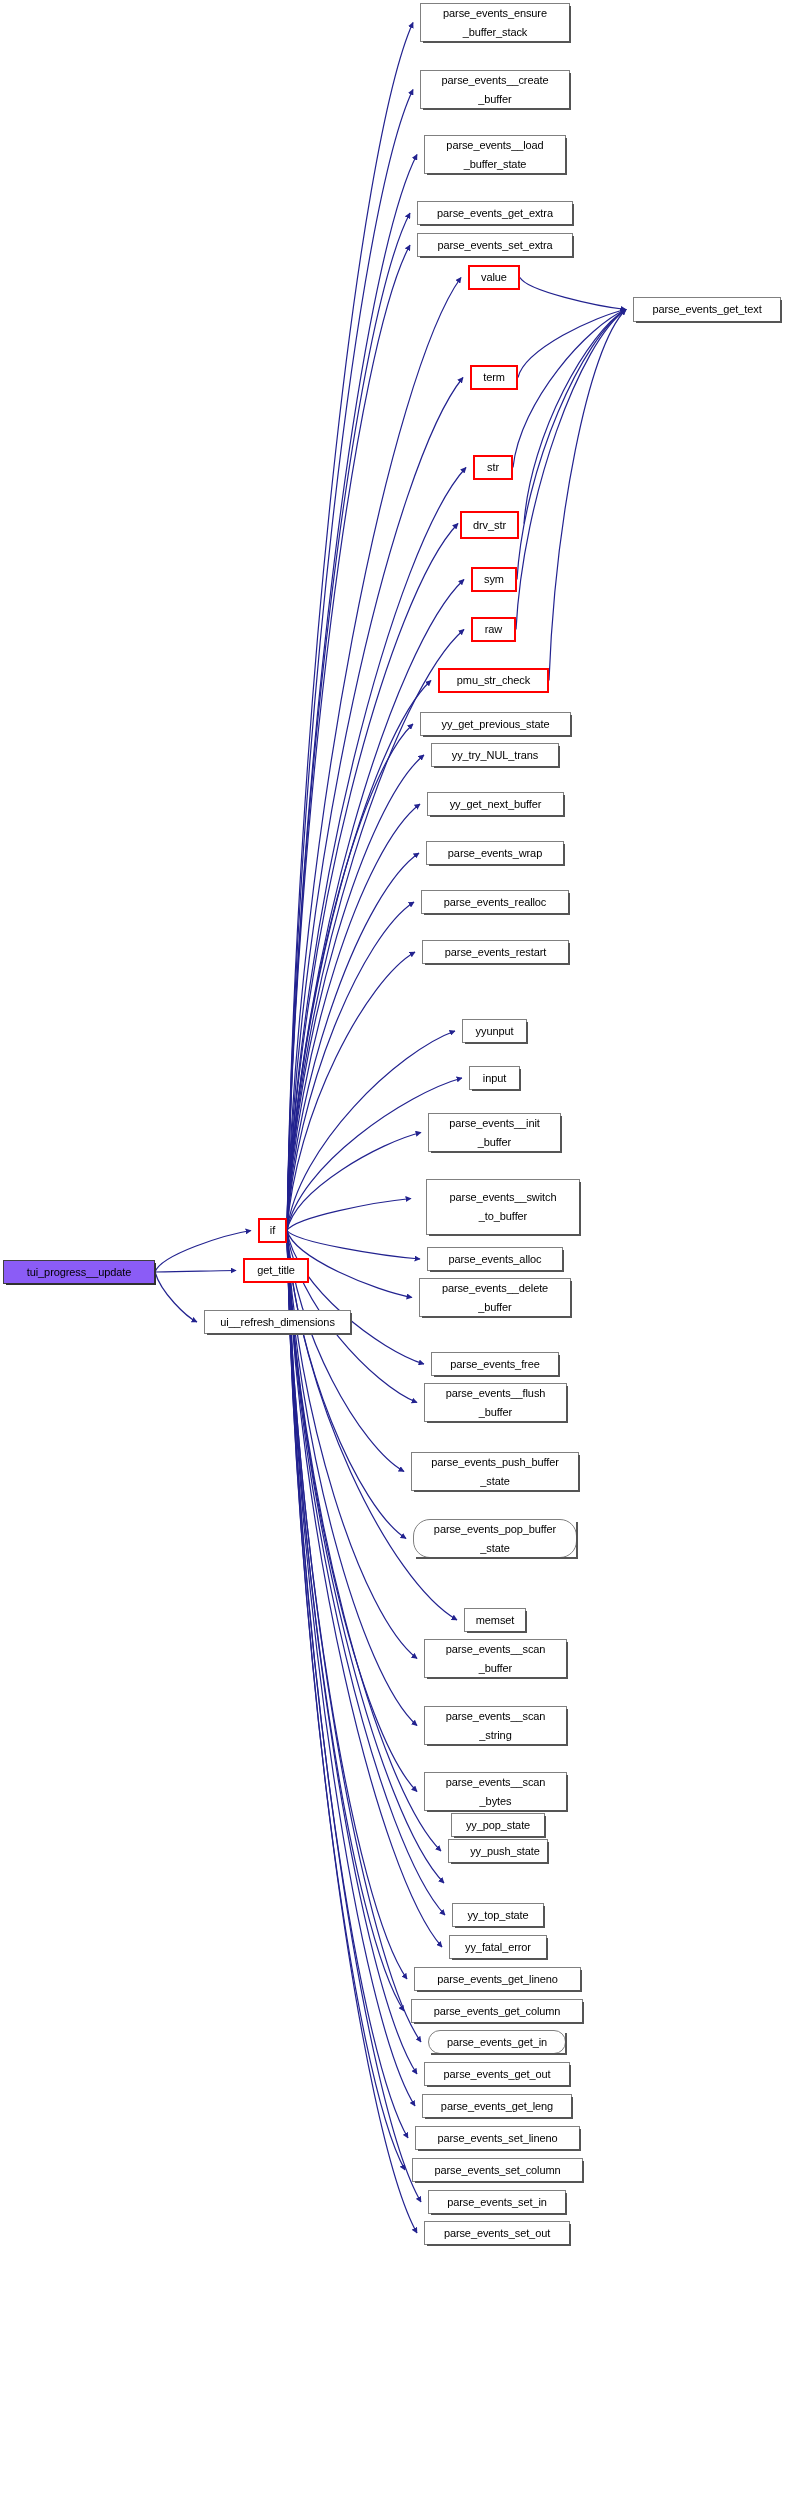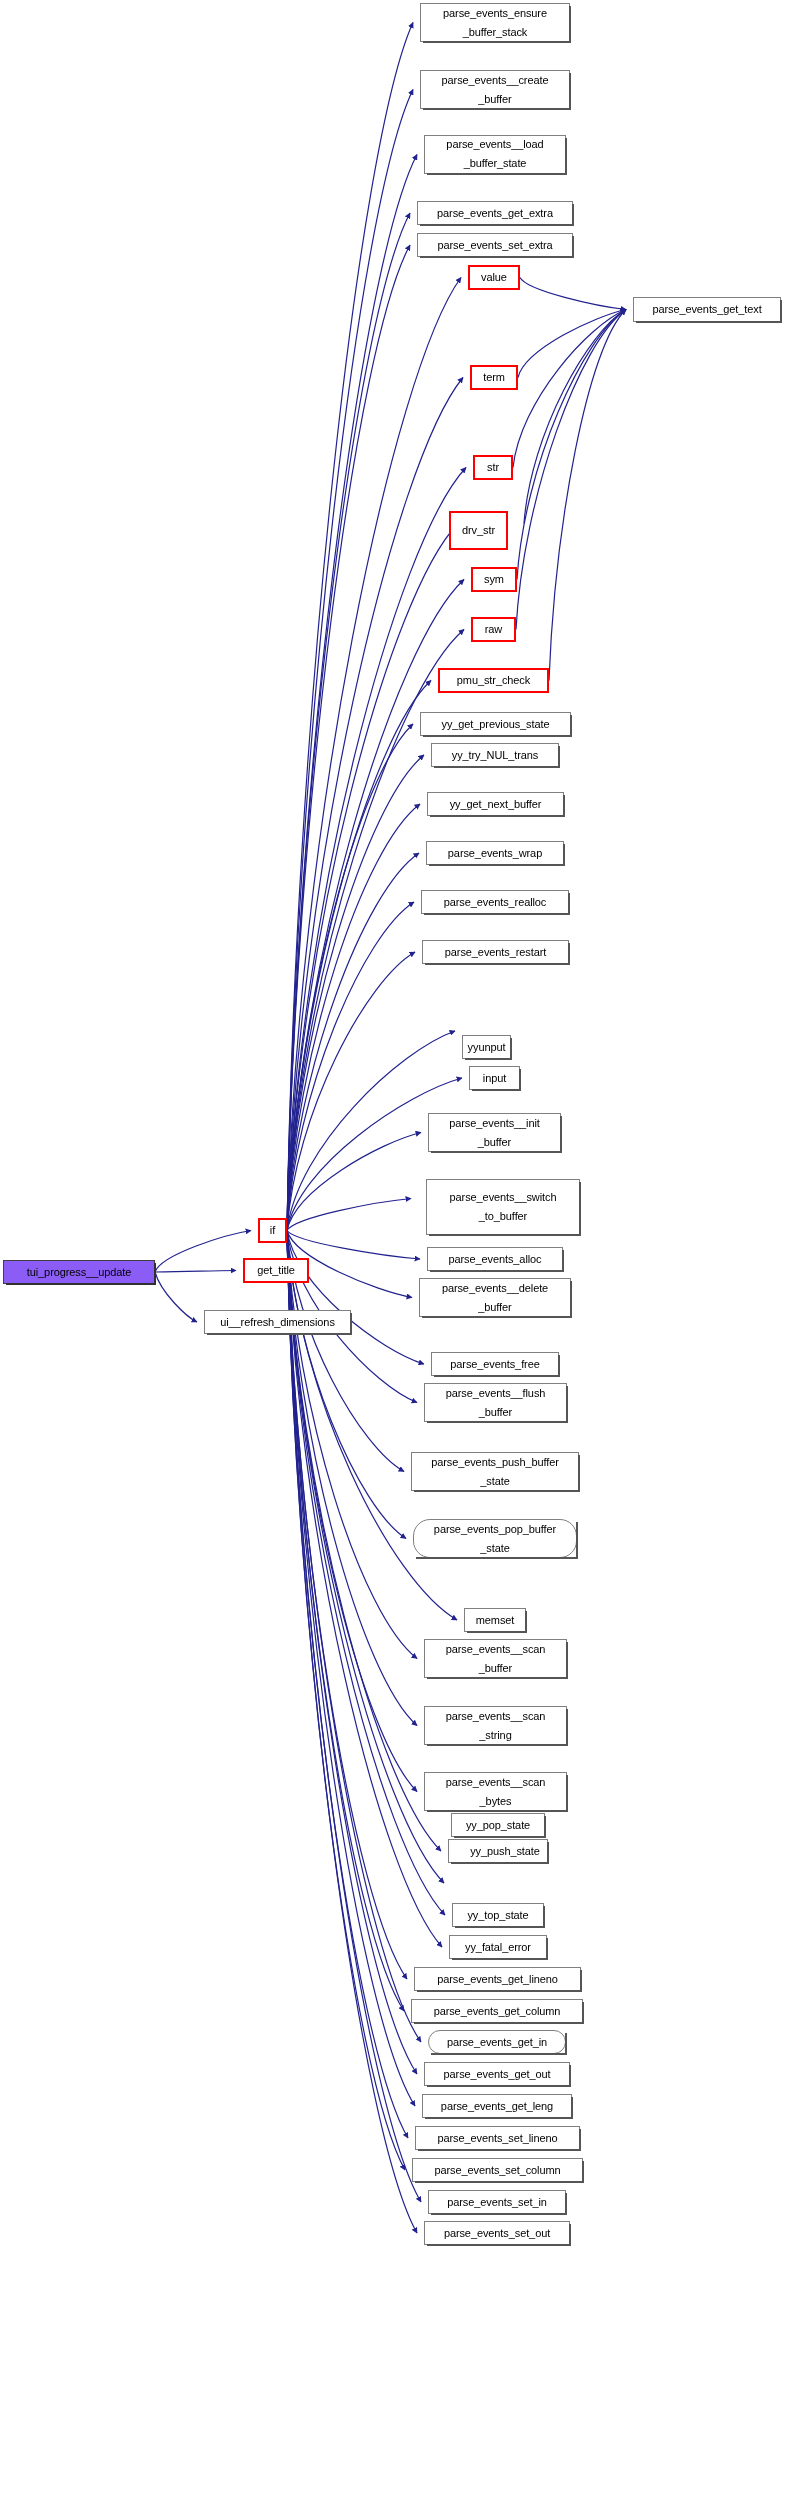--- a/index.html
+++ b/index.html
@@ -124,38 +124,38 @@
   </svg>
   <div id="node-layer">
       <div class="node root" style="left: 3px; top: 1260px; width: 152px; height: 24px;"><span>tui_progress__update</span></div>
       <div class="node red" style="left: 258px; top: 1218px; width: 29px; height: 25px;"><span>if</span></div>
       <div class="node red" style="left: 243px; top: 1258px; width: 66px; height: 25px;"><span>get_title</span></div>
       <div class="node plain" style="left: 204px; top: 1310px; width: 147px; height: 24px;"><span>ui__refresh_dimensions</span></div>
       <div class="node plain" style="left: 420px; top: 3px; width: 150px; height: 39px;"><span>parse_events_ensure
 _buffer_stack</span></div>
       <div class="node plain" style="left: 420px; top: 70px; width: 150px; height: 39px;"><span>parse_events__create
 _buffer</span></div>
-      <div class="node plain" style="left: 424px; top: 135px; width: 142px; height: 39px; align-items: flex-end;"><span>parse_events__load
+      <div class="node plain" style="left: 424px; top: 135px; width: 142px; height: 39px;"><span>parse_events__load
 _buffer_state</span></div>
       <div class="node plain" style="left: 417px; top: 201px; width: 156px; height: 24px;"><span>parse_events_get_extra</span></div>
       <div class="node plain" style="left: 417px; top: 233px; width: 156px; height: 24px;"><span>parse_events_set_extra</span></div>
       <div class="node red" style="left: 468px; top: 265px; width: 52px; height: 25px;"><span>value</span></div>
       <div class="node red" style="left: 470px; top: 365px; width: 48px; height: 25px;"><span>term</span></div>
       <div class="node red" style="left: 473px; top: 455px; width: 40px; height: 25px;"><span>str</span></div>
-      <div class="node red" style="left: 449px; top: 511px; width: 59px; height: 39px;"><span>drv_str</span></div>
+      <div class="node red" style="left: 460px; top: 511px; width: 59px; height: 28px;"><span>drv_str</span></div>
       <div class="node red" style="left: 471px; top: 567px; width: 46px; height: 25px;"><span>sym</span></div>
       <div class="node red" style="left: 471px; top: 617px; width: 45px; height: 25px;"><span>raw</span></div>
       <div class="node red" style="left: 438px; top: 668px; width: 111px; height: 25px;"><span>pmu_str_check</span></div>
       <div class="node plain" style="left: 420px; top: 712px; width: 151px; height: 24px;"><span>yy_get_previous_state</span></div>
       <div class="node plain" style="left: 431px; top: 743px; width: 128px; height: 24px;"><span>yy_try_NUL_trans</span></div>
       <div class="node plain" style="left: 427px; top: 792px; width: 137px; height: 24px;"><span>yy_get_next_buffer</span></div>
       <div class="node plain" style="left: 426px; top: 841px; width: 138px; height: 24px;"><span>parse_events_wrap</span></div>
       <div class="node plain" style="left: 421px; top: 890px; width: 148px; height: 24px;"><span>parse_events_realloc</span></div>
       <div class="node plain" style="left: 422px; top: 940px; width: 147px; height: 24px;"><span>parse_events_restart</span></div>
-      <div class="node plain" style="left: 462px; top: 1019px; width: 49px; height: 24px; margin-top: 16px;"><span>yyunput</span></div>
+      <div class="node plain" style="left: 462px; top: 1019px; width: 65px; height: 24px;"><span>yyunput</span></div>
       <div class="node plain" style="left: 469px; top: 1066px; width: 51px; height: 24px;"><span>input</span></div>
       <div class="node plain" style="left: 428px; top: 1113px; width: 133px; height: 39px;"><span>parse_events__init
 _buffer</span></div>
       <div class="node plain" style="left: 418px; top: 1179px; width: 154px; height: 56px; margin-left: 8px;"><span>parse_events__switch
 _to_buffer</span></div>
       <div class="node plain" style="left: 427px; top: 1247px; width: 136px; height: 24px;"><span>parse_events_alloc</span></div>
       <div class="node plain" style="left: 419px; top: 1278px; width: 152px; height: 39px;"><span>parse_events__delete
 _buffer</span></div>
       <div class="node plain" style="left: 431px; top: 1352px; width: 128px; height: 24px;"><span>parse_events_free</span></div>
       <div class="node plain" style="left: 424px; top: 1383px; width: 143px; height: 39px;"><span>parse_events__flush

